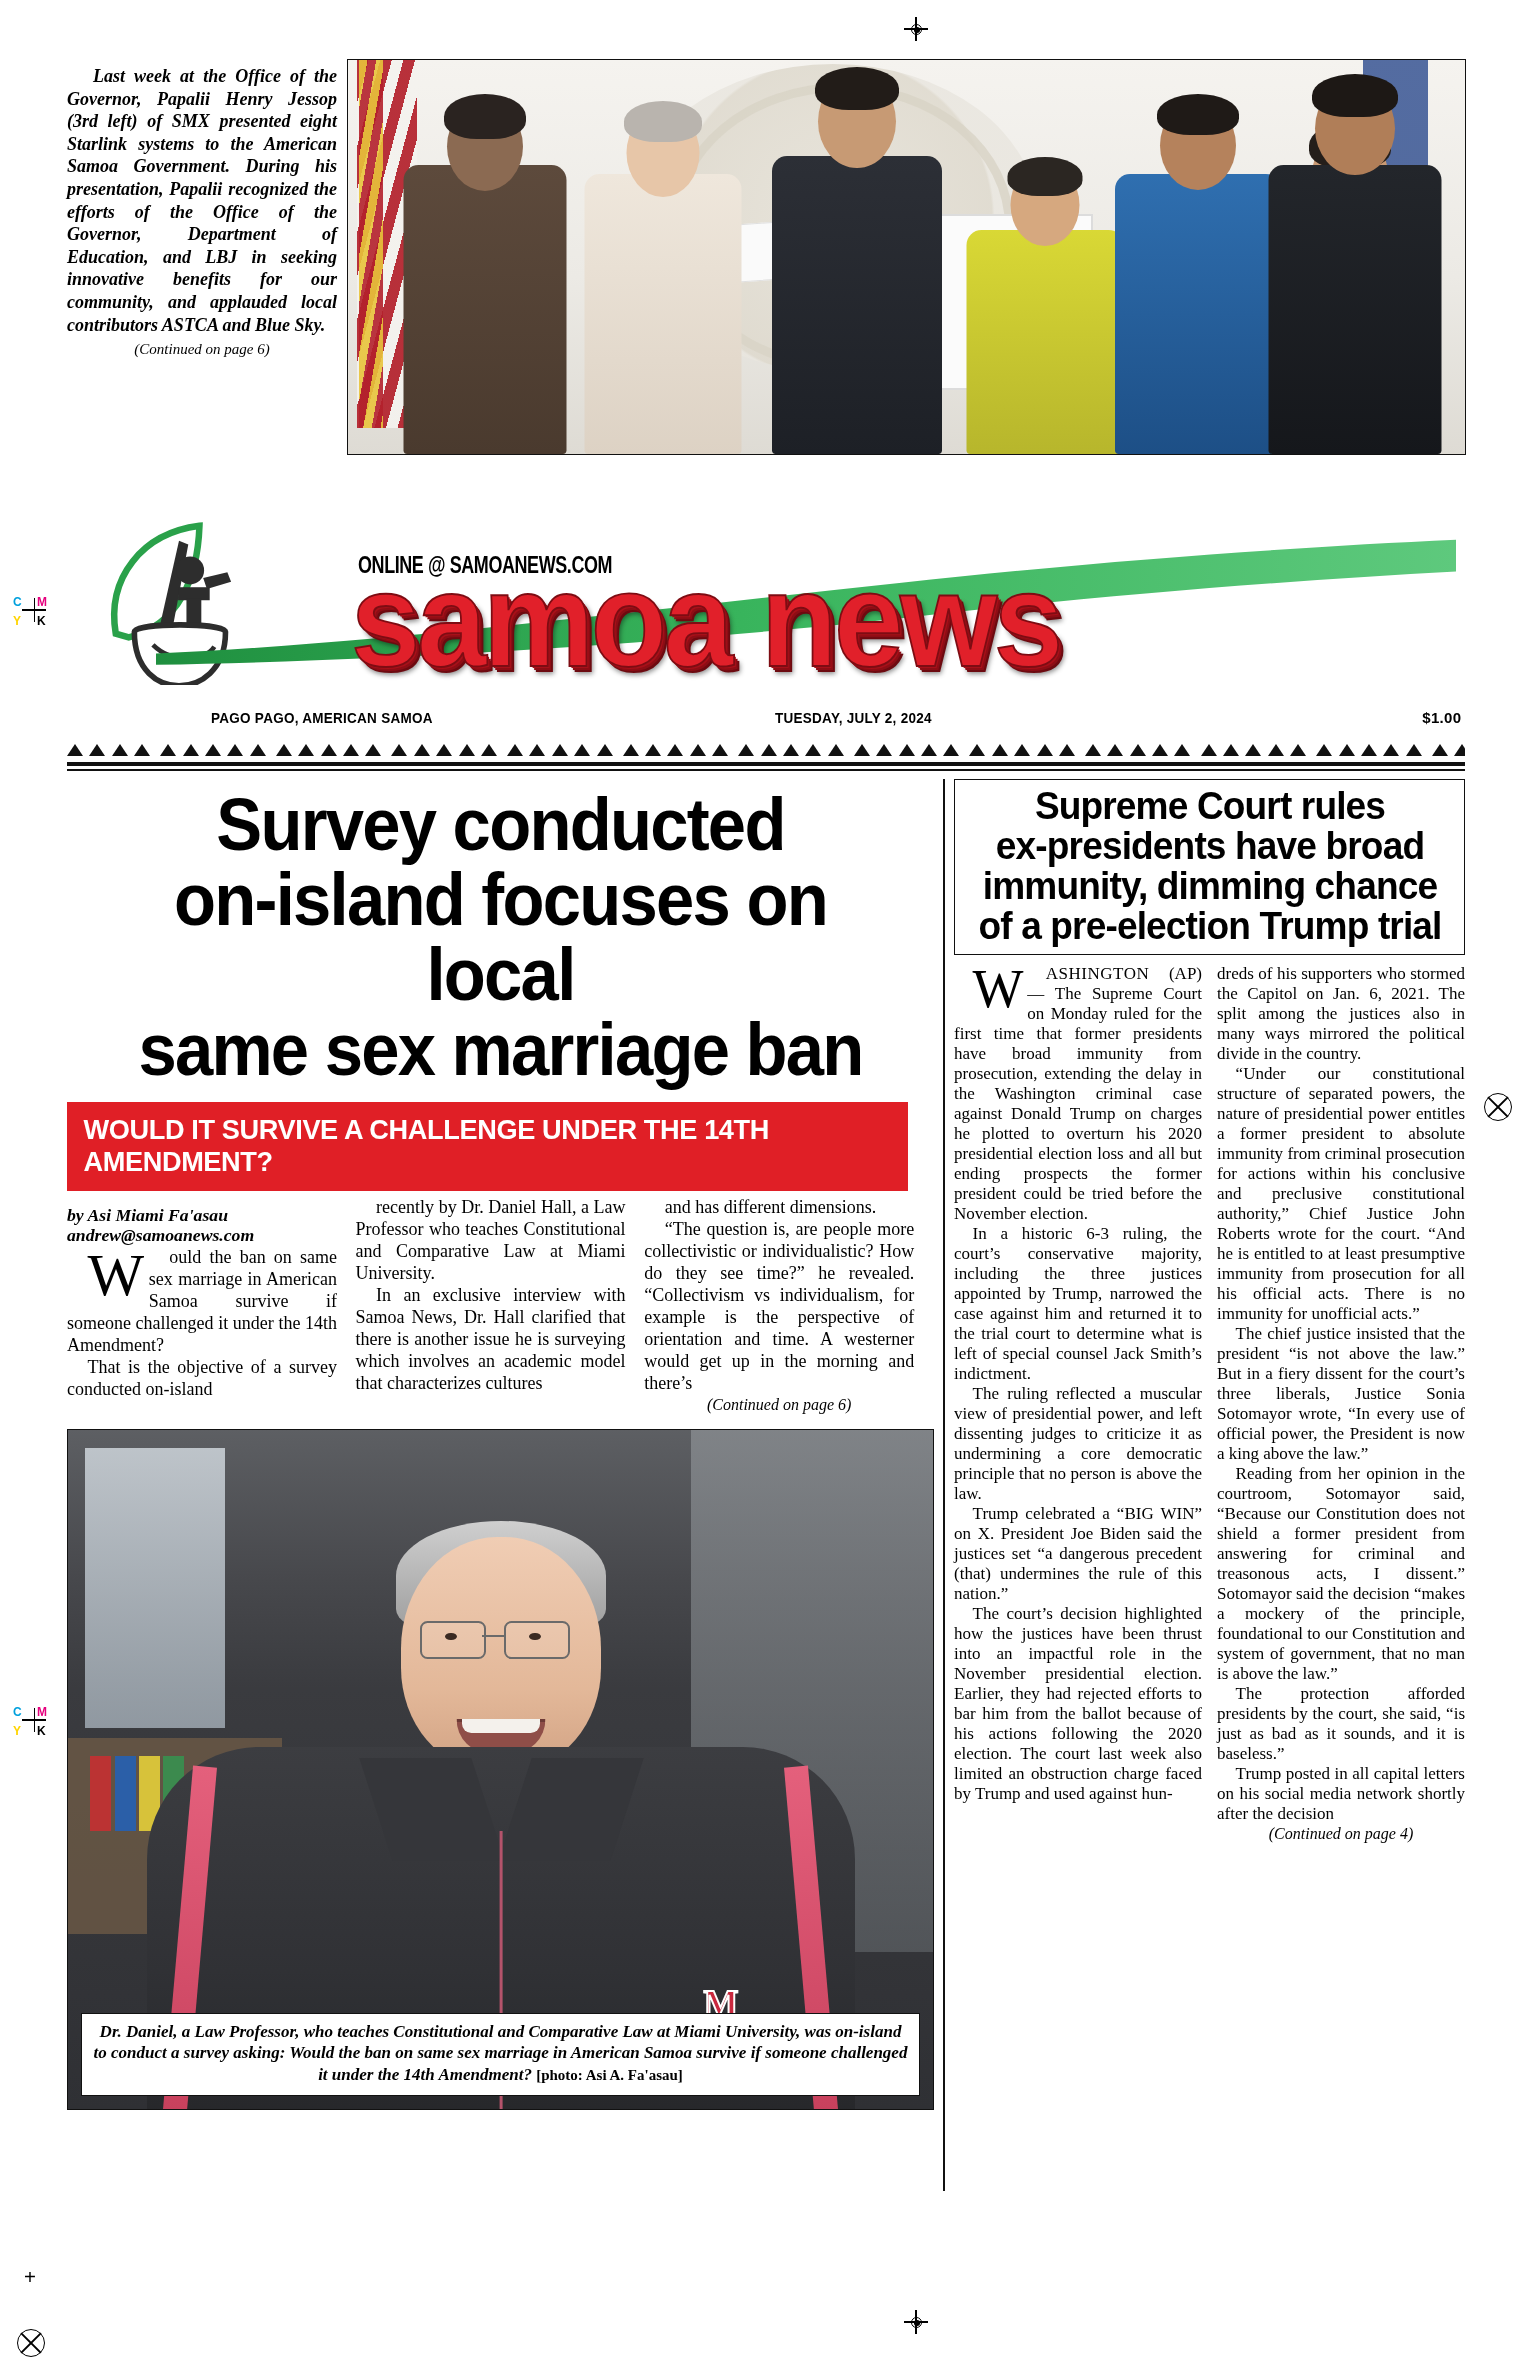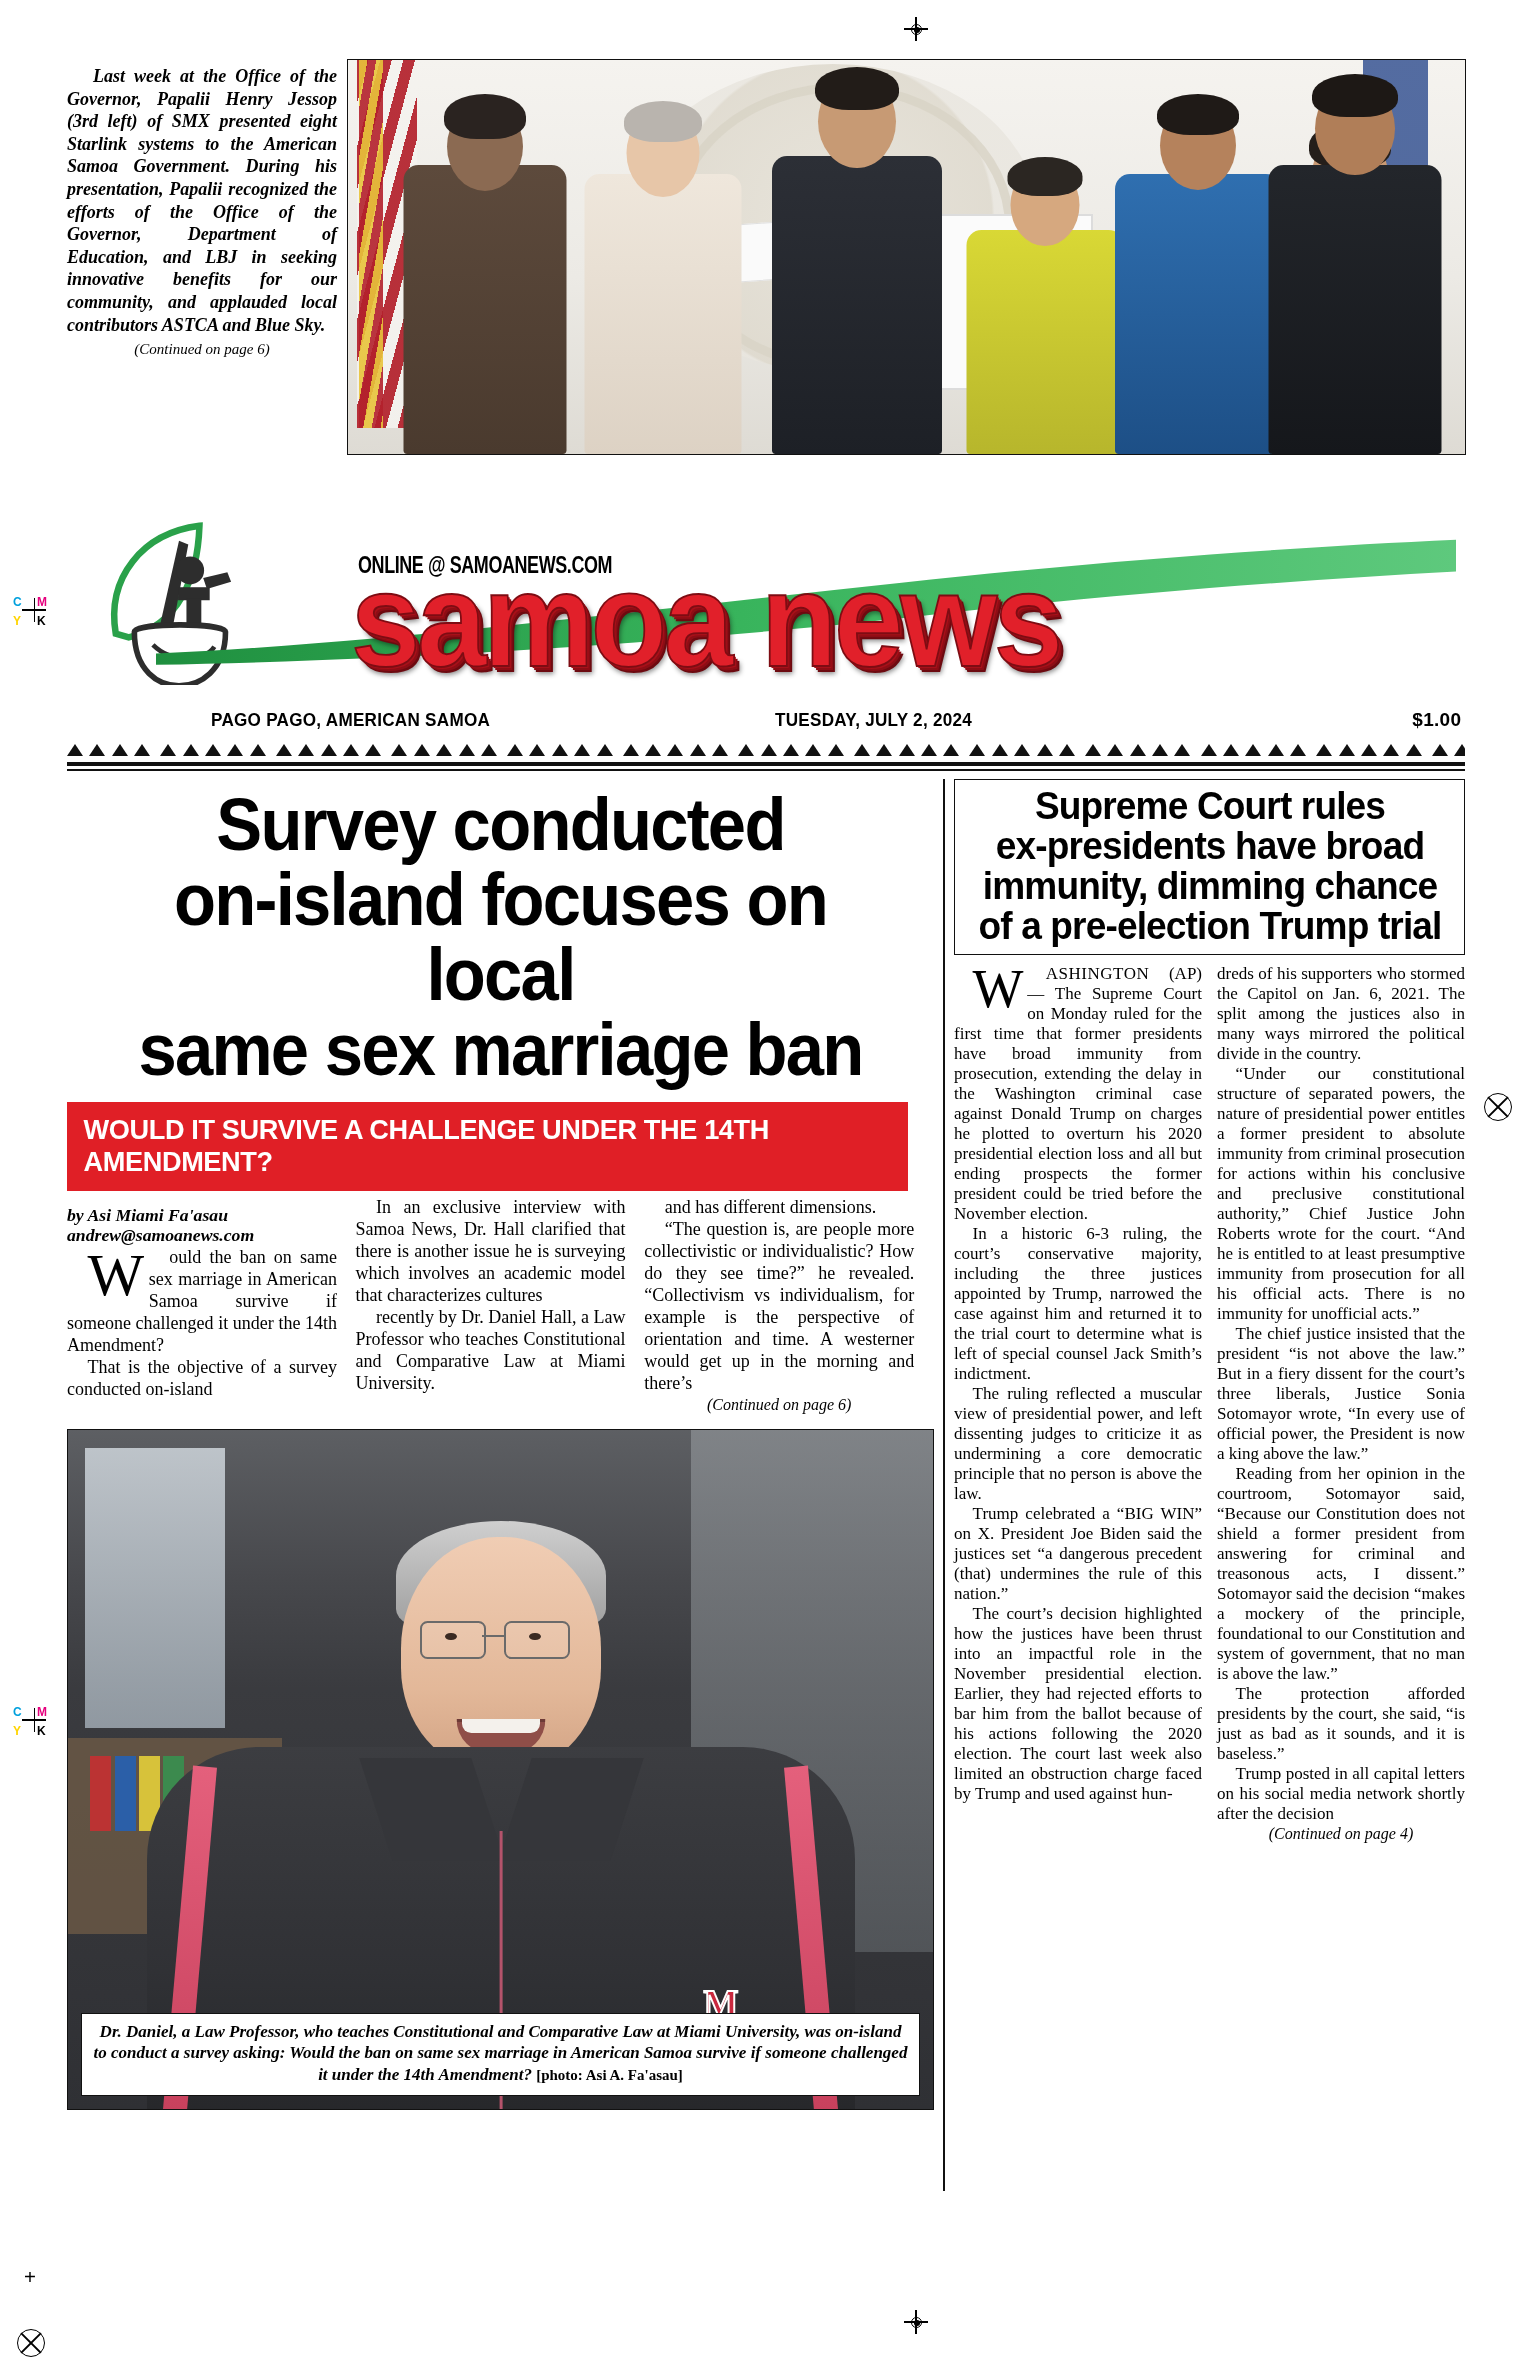--- a/index.html
+++ b/index.html
@@ -69,21 +69,21 @@
   .wordmark span{font-family:"Liberation Sans",sans-serif;font-weight:bold;font-size:133px;
       line-height:117px;letter-spacing:-3.7px;display:block;transform:scaleX(.94);transform-origin:left top;
       color:#e1202a;
       text-shadow:
         1.9px 1.9px 0 #a81019, 3.7px 3.7px 0 #8d0d15, 5.6px 5.6px 0 #6d0a10,
         6.5px 7.5px 5.6px rgba(0,0,0,.45);
       -webkit-text-stroke:1.9px #7e0c13;}
 
   
   .dateline{position:relative;height:37px;font-family:"Liberation Sans",sans-serif;
-      font-weight:bold;font-size:19px;letter-spacing:0.3px;}
+      font-weight:bold;font-size:15px;letter-spacing:0.3px;}
   .dateline .city{position:absolute;left:144px;top:5.6px;transform:scaleX(.9);transform-origin:left;}
   .dateline .date{position:absolute;left:708px;top:5.6px;transform:scaleX(.9);transform-origin:left;}
   .dateline .price{position:absolute;right:3.7px;top:5.6px;}
   .tri-rule{position:relative;height:17px;margin-top:1.9px;overflow:hidden;}
   .tri-rule .tri{position:absolute;top:1.9px;width:0;height:0;border-left:8.4px solid transparent;
       border-right:8.4px solid transparent;border-bottom:12px solid #111;}
   .thick-rule{height:4.7px;background:#111;margin-top:2.8px;}
   .thin-rule{height:1.9px;background:#111;margin-top:2.8px;}
 
   
@@ -382,22 +382,22 @@
             <div>by Asi Miami Fa'asau</div>
             <div>andrew@samoanews.com</div>
           </div>
           <p>
             <span class="dropcap">W</span><span>ould the ban on same sex marriage in American Samoa survive if someone challenged it under the 14th Amendment?</span>
           </p>
           <p>That is the objective of a survey conducted on-island</p>
         </div>
 
         <div class="col">
+          <p>recently by Dr. Daniel Hall, a Law Professor who teaches Constitutional and Comparative Law at Miami University.</p>
           <p>In an exclusive interview with Samoa News, Dr. Hall clarified that there is another issue he is surveying which involves an academic model that characterizes cultures</p>
-          <p>recently by Dr. Daniel Hall, a Law Professor who teaches Constitutional and Comparative Law at Miami University.</p>
         </div>
 
         <div class="col">
           <p>and has different dimensions.</p>
           <p>“The question is, are people more collectivistic or individualistic? How do they see time?” he revealed. “Collectivism vs individualism, for example is the perspective of orientation and time. A westerner would get up in the morning and there’s</p>
           <p class="contd">(Continued on page 6)</p>
         </div>
       </div>
 
       <div class="photo2">

